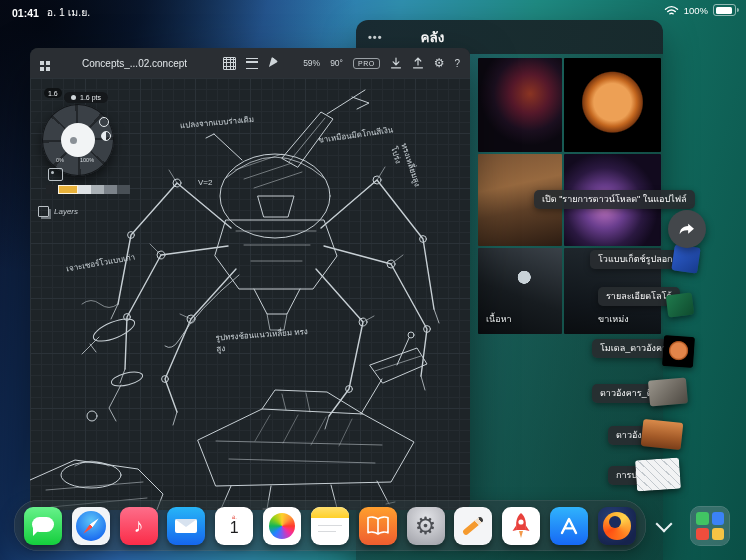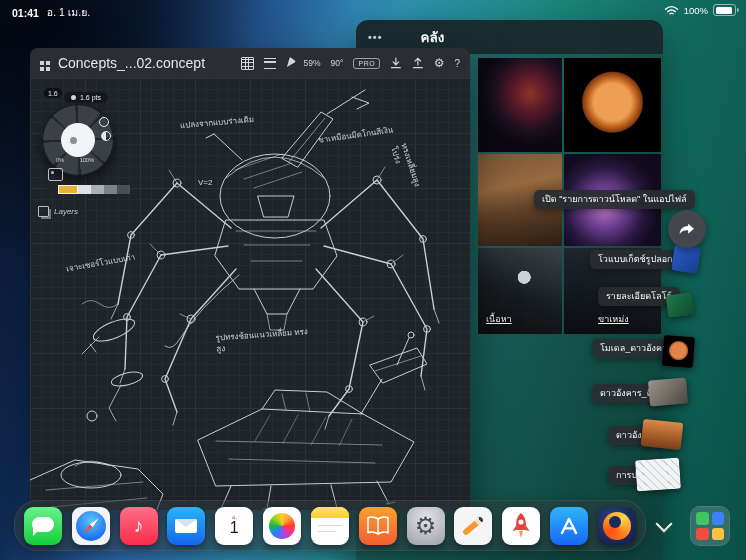--- a/index.html
+++ b/index.html
@@ -34,27 +34,27 @@
   .select-pill{background:rgba(120,130,132,.38);color:#fff;font-size:9px;padding:3px 9px;border-radius:11px;}
   .mag{position:relative;width:8px;height:8px;border:1.5px solid #e8edef;border-radius:50%;}
   .mag::after{content:"";position:absolute;left:6.5px;top:6.5px;width:4px;height:1.5px;background:#e8edef;transform:rotate(45deg);border-radius:1px;}
   .tile{position:absolute;border-radius:1px;}
   .ph-neb1{background:radial-gradient(60% 55% at 62% 38%,#8a3422 0,#55182a 38%,#1b0f1f 72%,#0b0810 100%),#0b0810;}
   .ph-mars{background:radial-gradient(circle 31px at 50% 47%,#eda055 0 60%,#c4671f 78%,#7e3a10 96%,#000 100%),#000;}
   .ph-desert{background:linear-gradient(168deg,#7c5535 0,#97693f 35%,#5d3f27 60%,#2c1c12 100%);}
   .ph-neb2{background:radial-gradient(55% 60% at 42% 58%,#b06ab8 0 8%,#6a3e8e 38%,#2a1840 72%,#120a1e 100%),#120a1e;}
   .ph-obs{background:radial-gradient(circle 9px at 55% 34%,#c9d2d8 0 70%,transparent 75%),linear-gradient(200deg,#3a4148 0,#171c20 55%,#0a0d10 100%);}
   .ph-dark{background:linear-gradient(190deg,#222a30 0,#10151a 70%,#0a0d10 100%);}
-  .grid-caption{position:absolute;color:#f2f5f6;font-size:9px;text-shadow:0 1px 2px rgba(0,0,0,.8);text-decoration:underline;}
+  .grid-caption{position:absolute;color:#f2f5f6;font-size:9px;text-shadow:0 1px 2px rgba(0,0,0,.8);}
 
   
   .concepts-win{left:30px;top:48px;width:440px;height:462px;z-index:2;border-radius:8px;overflow:hidden;
     background:#1f2529;box-shadow:0 18px 44px rgba(0,0,0,.5);}
   .cw-titlebar{left:0;top:0;right:0;height:30px;background:#2a2e33;display:flex;align-items:center;gap:10px;padding:0 10px;box-sizing:border-box;}
-  .cw-title{color:#e2e7ea;font-size:14px;}
+  .cw-title{color:#e2e7ea;font-size:10px;margin-left:24px;}
   .grid4{width:4px;height:4px;background:#cfd5d9;box-shadow:6px 0 0 #cfd5d9,0 6px 0 #cfd5d9,6px 6px 0 #cfd5d9;margin-right:4px;}
   .icon-grid{width:11px;height:11px;border:1px solid #cfd5d9;border-radius:1px;
     background:repeating-linear-gradient(0deg,transparent 0 2.5px,#cfd5d9 2.5px 3.5px),repeating-linear-gradient(90deg,transparent 0 2.5px,#cfd5d9 2.5px 3.5px);margin-left:26px;}
   .icon-lines{position:relative;width:12px;height:9px;border-top:1.5px solid #cfd5d9;border-bottom:1.5px solid #cfd5d9;}
   .icon-lines::after{content:"";position:absolute;left:0;top:2.6px;width:12px;height:1.5px;background:#cfd5d9;}
   .icon-nib{width:0;height:0;border-left:4px solid transparent;border-right:4px solid transparent;border-top:10px solid #cfd5d9;transform:rotate(38deg);border-radius:2px;}
   .cw-meta{color:#cfd5d9;font-size:8.5px;}
   .cw-zoom{margin-left:auto;}
   .pro{border:1px solid #9aa0a5;border-radius:3px;color:#d6dbdf;font-size:7px;padding:1px 4px;letter-spacing:.5px;}
   .cw-help{color:#cfd5d9;font-size:10px;}

